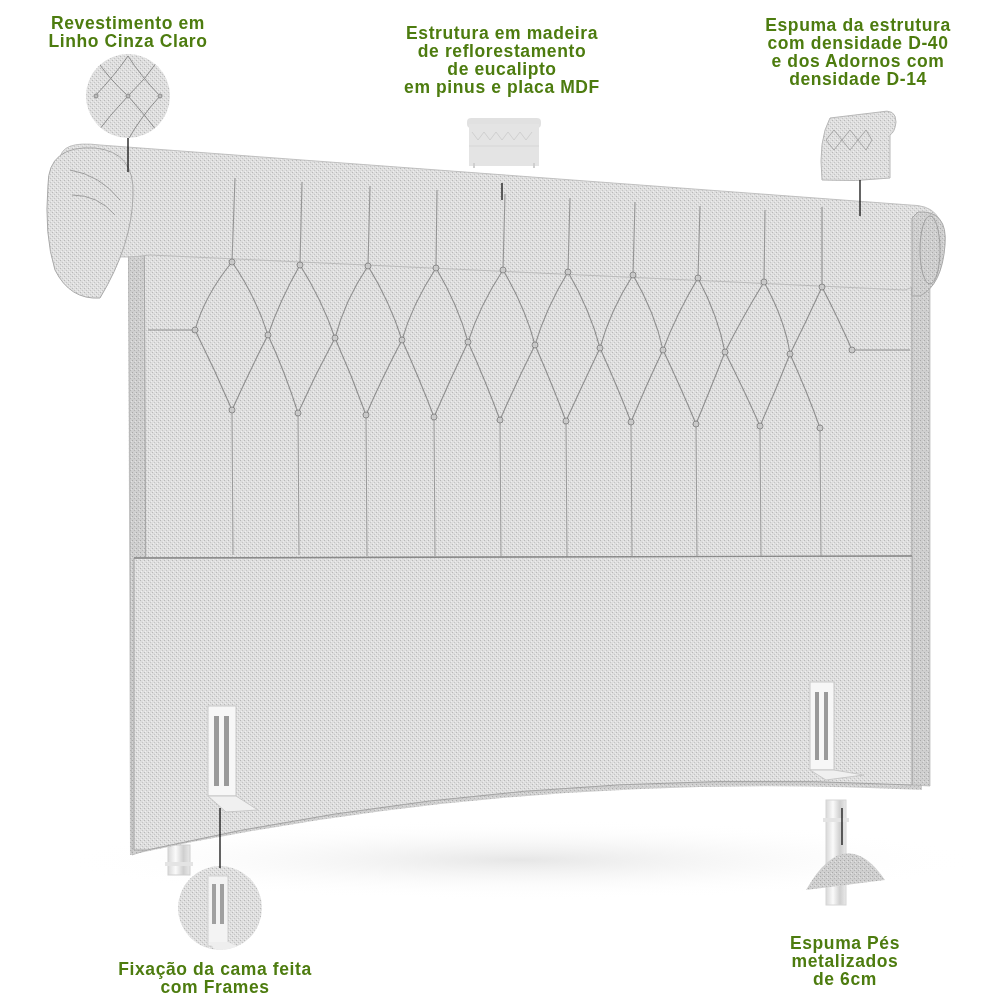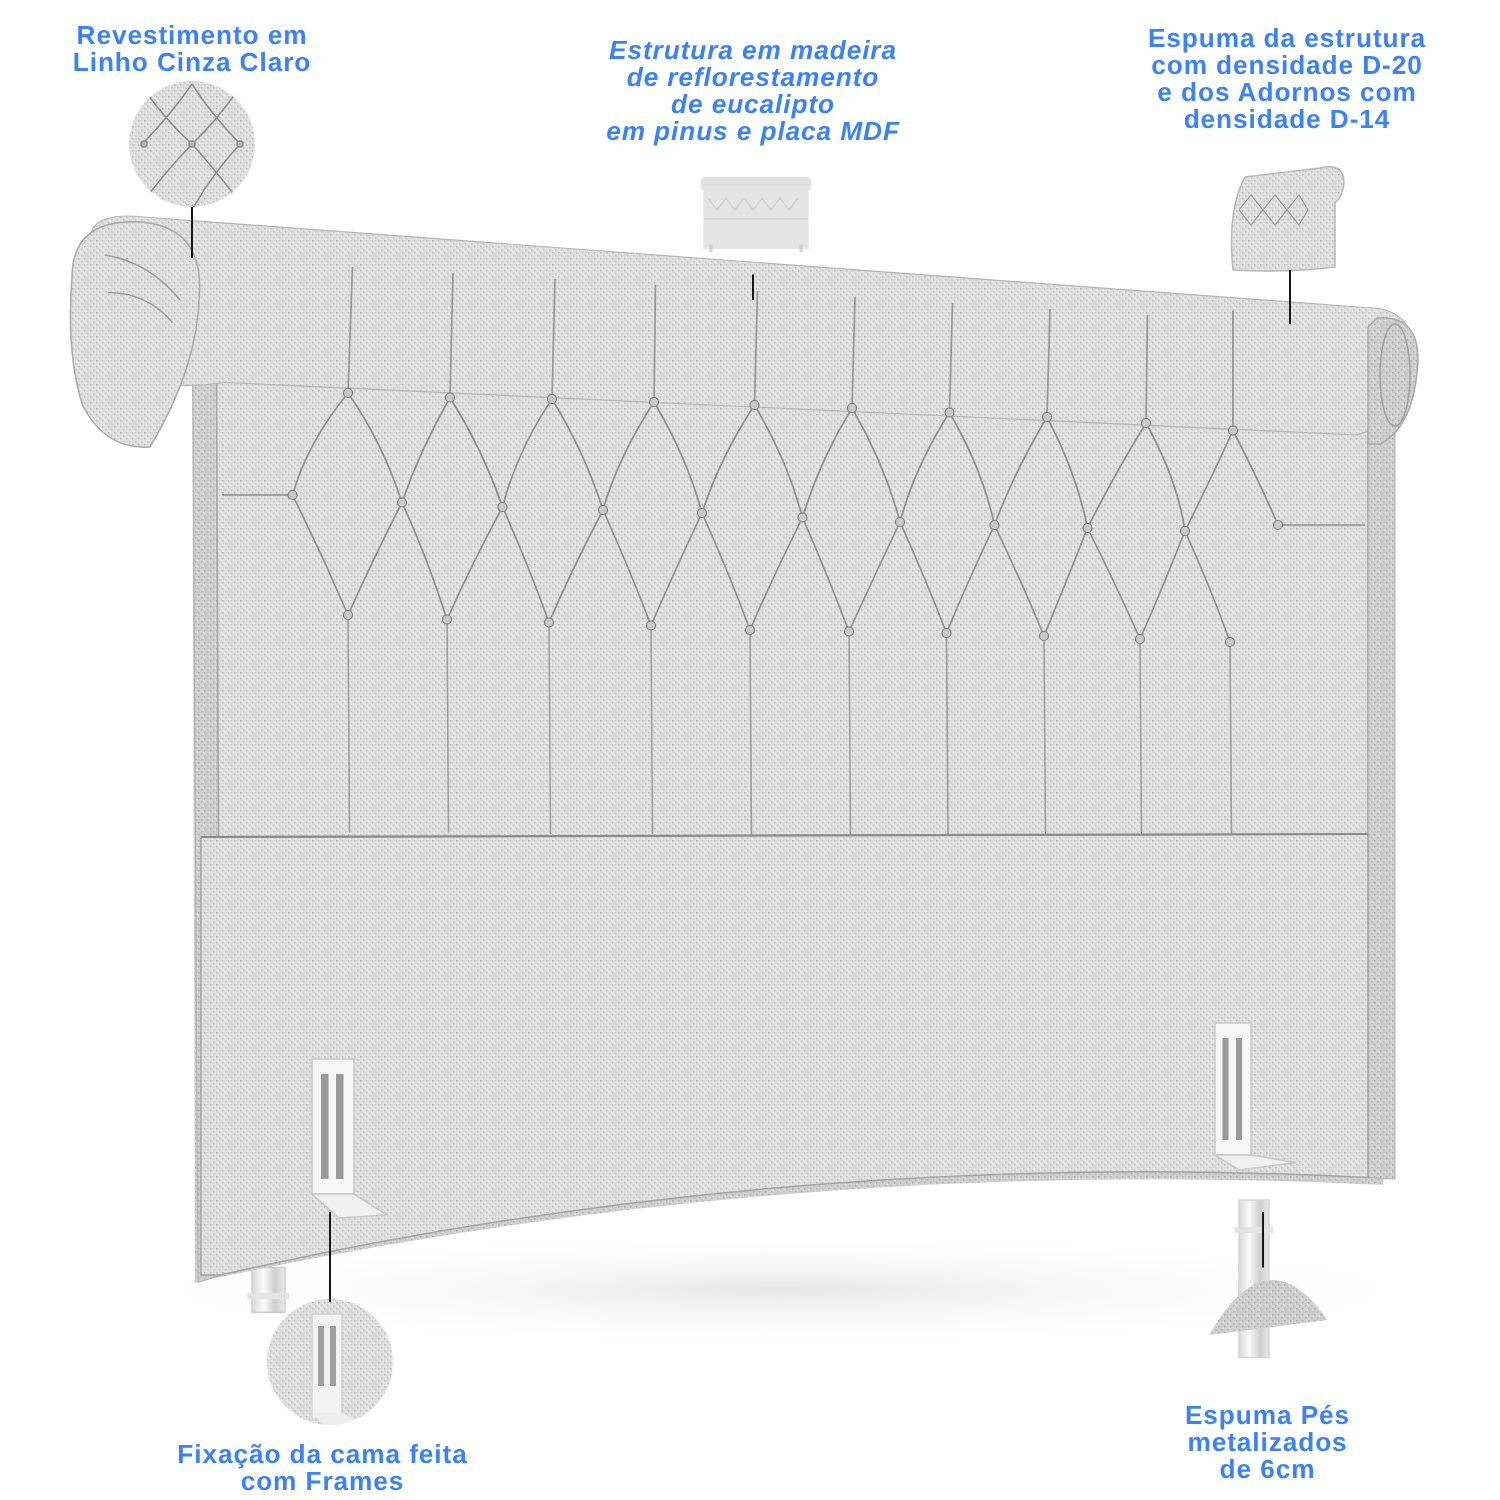--- a/index.html
+++ b/index.html
@@ -1,18 +1,18 @@
 <!DOCTYPE html>
 <html><head>
   <meta charset="utf-8">
   <style>
     html, body { margin: 0; padding: 0; background: #ffffff; }
     body { width: 1000px; height: 1000px; position: relative; overflow: hidden; font-family: "Liberation Sans", sans-serif; }
     .label {
-      position: absolute; font-weight: bold; color: #3b82f6; text-align: center;
+      position: absolute; font-weight: bold; color: #4d7c0f; text-align: center;
       font-size: 17.5px; line-height: 18px; letter-spacing: 0.6px; white-space: pre-line;
     }
     #stage { position: absolute; left: 0; top: 0; }
   </style>
 </head>
 <body>
 
 <svg id="stage" width="1000" height="1000" viewBox="0 0 1000 1000" xmlns="http://www.w3.org/2000/svg">
   <defs>
     <pattern id="linen" width="4" height="4" patternUnits="userSpaceOnUse">
@@ -235,25 +235,25 @@
   <line x1="220" y1="808" x2="220" y2="868" stroke="#111" stroke-width="1.3"></line>
 
   <g>
     <path d="M806 890 Q 845 822 885 880 Z" fill="url(#linenDark)"></path>
   </g>
   <line x1="842" y1="808" x2="842" y2="845" stroke="#111" stroke-width="1.3"></line>
 </svg>
 
 <div class="label" style="left:18px; top:14px; width:220px;">Revestimento em
 Linho Cinza Claro</div>
-<div class="label" style="left:372px; top:24px; width:260px;font-style:italic;">Estrutura em madeira
+<div class="label" style="left:372px; top:24px; width:260px;">Estrutura em madeira
 de reflorestamento
 de eucalipto
 em pinus e placa MDF</div>
 <div class="label" style="left:740px; top:16px; width:236px;">Espuma da estrutura
-com  densidade D-20
+com  densidade D-40
 e dos Adornos com
 densidade D-14</div>
 <div class="label" style="left:85px; top:960px; width:260px;">Fixação da cama feita
 com Frames</div>
 <div class="label" style="left:770px; top:934px; width:150px;">Espuma Pés
 metalizados
 de 6cm</div>
 
 </body></html>

